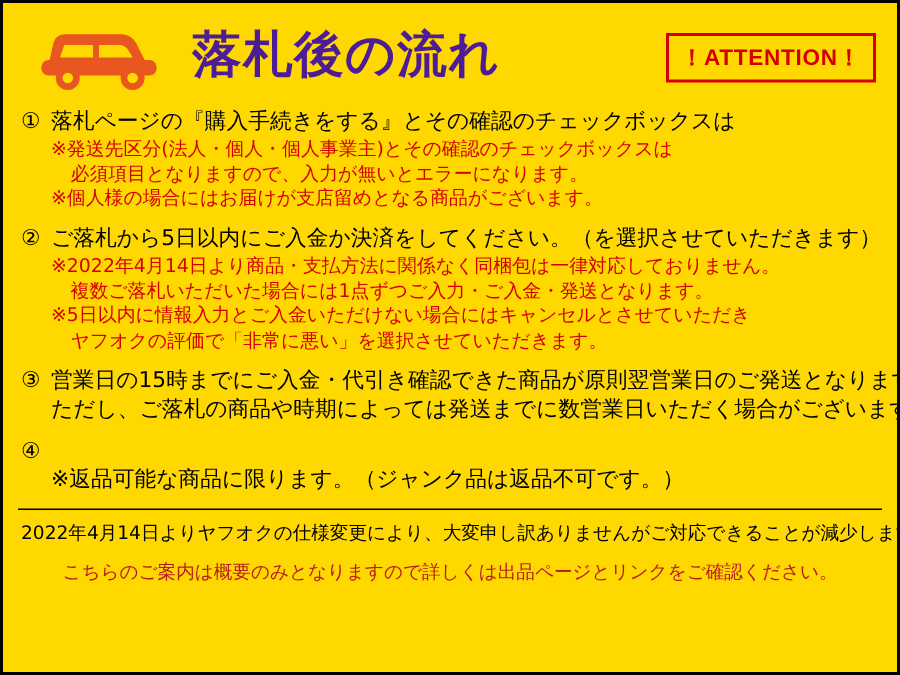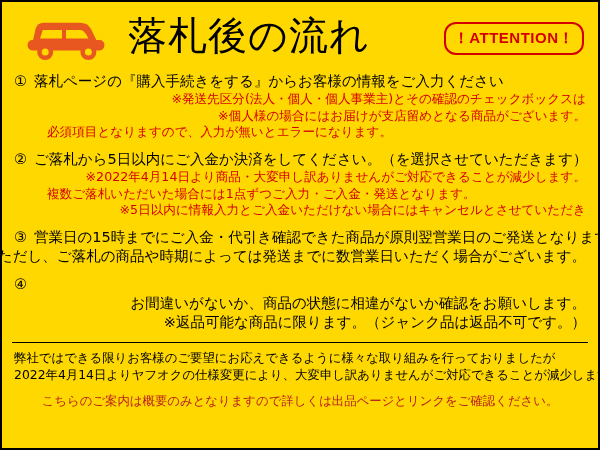--- a/index.html
+++ b/index.html
@@ -34,32 +34,32 @@
   }
   .car-icon {
     width: 96px;
     height: 56px;
     flex: 0 0 auto;
     margin-left: 6px;
   }
   .header-title {
     flex: 0 0 auto;
     margin-left: 14px;
-    font-size: 39px;
-    font-weight: normal;
+    font-size: 33px;
+    font-weight: bold;
     letter-spacing: 1px;
-    color: #000000;
+    color: #4c1d95;
     white-space: nowrap;
   }
   .attention-box {
     position: absolute;
     right: 14px;
     top: 20px;
     border: 2px solid #d40000;
-    border-radius: 12px;
+    border-radius: 0;
     padding: 4px 8px 5px 8px;
     background: #ffd800;
   }
   .attention-text {
     color: #d40000;
     font-size: 15px;
     font-weight: bold;
     letter-spacing: 0.5px;
     white-space: nowrap;
     font-family: "Liberation Sans", sans-serif;
@@ -87,21 +87,20 @@
   .text-main {
     font-size: 14.5px;
     color: #000000;
   }
   .text-red {
     font-size: 12.6px;
     color: #d40000;
   }
   .sub-indent {
     padding-left: 20px;
-    justify-content: flex-end;
   }
   .sub-indent2 {
     padding-left: 33px;
   }
 
   
   .divider {
     border: 0;
     border-top: 1px solid #000000;
     margin: 4px 10px 6px 10px;
@@ -143,74 +142,73 @@
     <div class="attention-box">
       <span class="attention-text">！ATTENTION！</span>
     </div>
   </div>
 
   <div class="steps">
 
     <div class="step">
       <div class="line">
         <span class="marker">①</span>
-        <span class="text-main">落札ページの『購入手続きをする』からお客様の情報をご入力ください</span>
+        <span class="text-main">落札ページの『購入手続きをする』とその確認のチェックボックスは</span>
       </div>
       <div class="line sub-indent">
         <span class="text-red">※発送先区分(法人・個人・個人事業主)とその確認のチェックボックスは</span>
-      </div>
-      <div class="line sub-indent">
-        <span class="text-red">※個人様の場合にはお届けが支店留めとなる商品がございます。</span>
       </div>
       <div class="line sub-indent2">
         <span class="text-red">必須項目となりますので、入力が無いとエラーになります。</span>
       </div>
+      <div class="line sub-indent">
+        <span class="text-red">※個人様の場合にはお届けが支店留めとなる商品がございます。</span>
+      </div>
     </div>
 
     <div class="step">
       <div class="line">
         <span class="marker">②</span>
         <span class="text-main">ご落札から5日以内にご入金か決済をしてください。（を選択させていただきます）</span>
       </div>
       <div class="line sub-indent">
-        <span class="text-red">※2022年4月14日より商品・大変申し訳ありませんがご対応できることが減少します。</span>
+        <span class="text-red">※2022年4月14日より商品・支払方法に関係なく同梱包は一律対応しておりません。</span>
       </div>
       <div class="line sub-indent2">
         <span class="text-red">複数ご落札いただいた場合には1点ずつご入力・ご入金・発送となります。</span>
       </div>
       <div class="line sub-indent">
         <span class="text-red">※5日以内に情報入力とご入金いただけない場合にはキャンセルとさせていただき</span>
       </div>
+      <div class="line sub-indent2">
+        <span class="text-red">ヤフオクの評価で「非常に悪い」を選択させていただきます。</span>
+      </div>
     </div>
 
     <div class="step">
       <div class="line">
         <span class="marker">③</span>
         <span class="text-main">営業日の15時までにご入金・代引き確認できた商品が原則翌営業日のご発送となります。</span>
       </div>
       <div class="line sub-indent">
         <span class="text-main">ただし、ご落札の商品や時期によっては発送までに数営業日いただく場合がございます。</span>
       </div>
     </div>
 
     <div class="step">
       <div class="line">
         <span class="marker">④</span>
       </div>
       <div class="line sub-indent">
-        <span class="text-main">お間違いがないか、商品の状態に相違がないか確認をお願いします。</span>
-      </div>
-      <div class="line sub-indent">
         <span class="text-main">※返品可能な商品に限ります。（ジャンク品は返品不可です。）</span>
       </div>
     </div>
 
   </div>
 
   <hr class="divider">
 
   <div class="footer">
-    <div class="footer-line">弊社ではできる限りお客様のご要望にお応えできるように様々な取り組みを行っておりましたが</div>
     <div class="footer-line">2022年4月14日よりヤフオクの仕様変更により、大変申し訳ありませんがご対応できることが減少します。</div>
     <div class="footer-bottom">こちらのご案内は概要のみとなりますので詳しくは出品ページとリンクをご確認ください。</div>
   </div>
 
 </div>
 
 </body></html>

